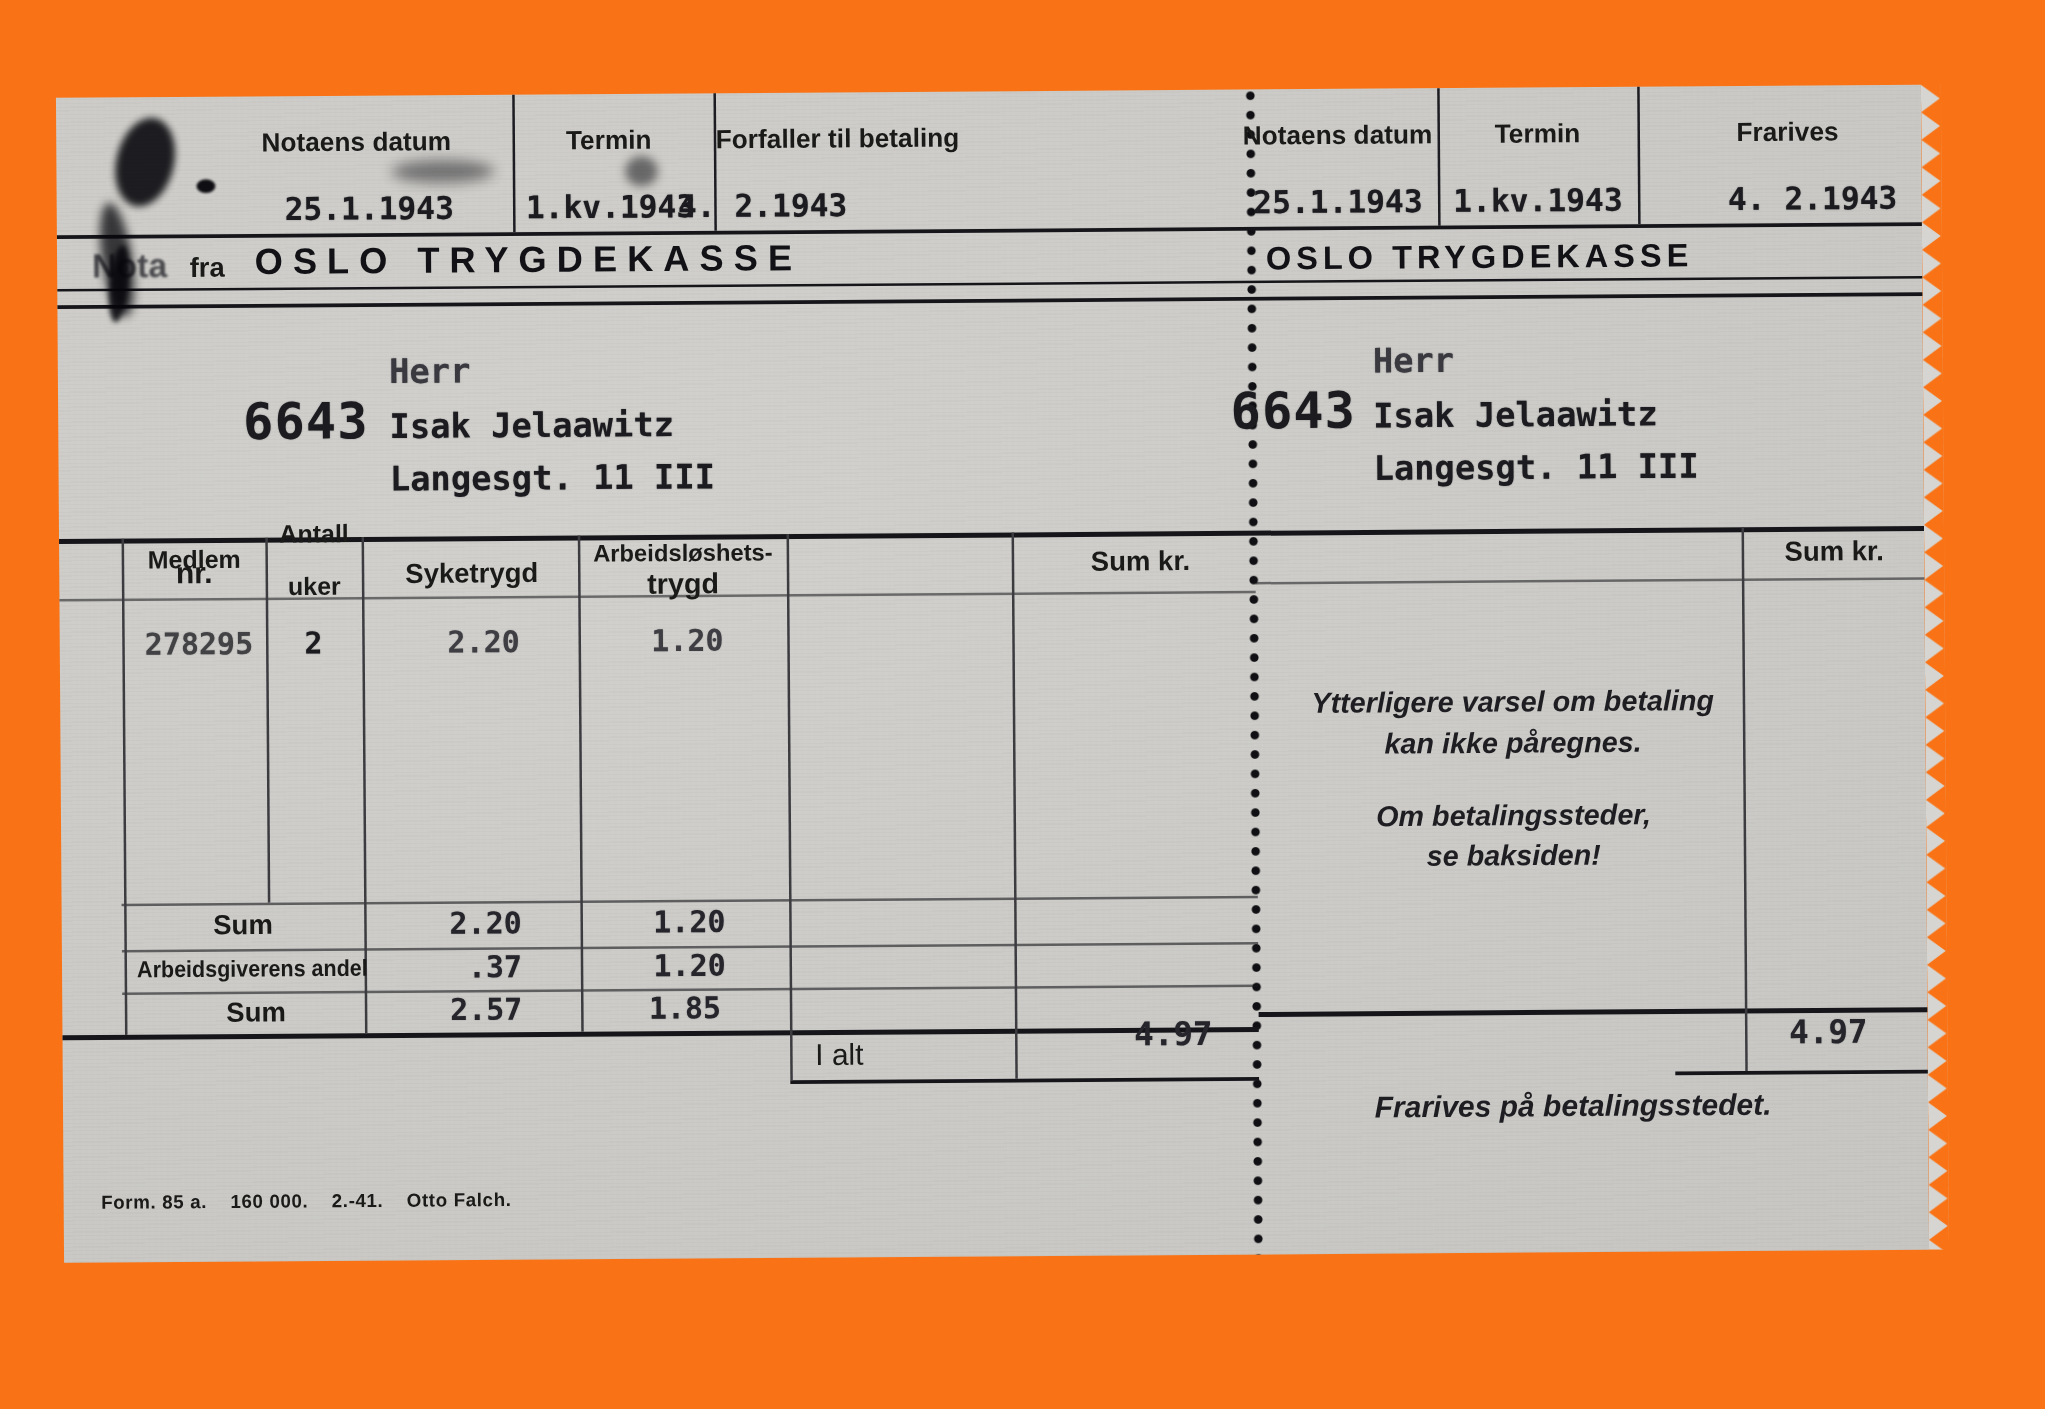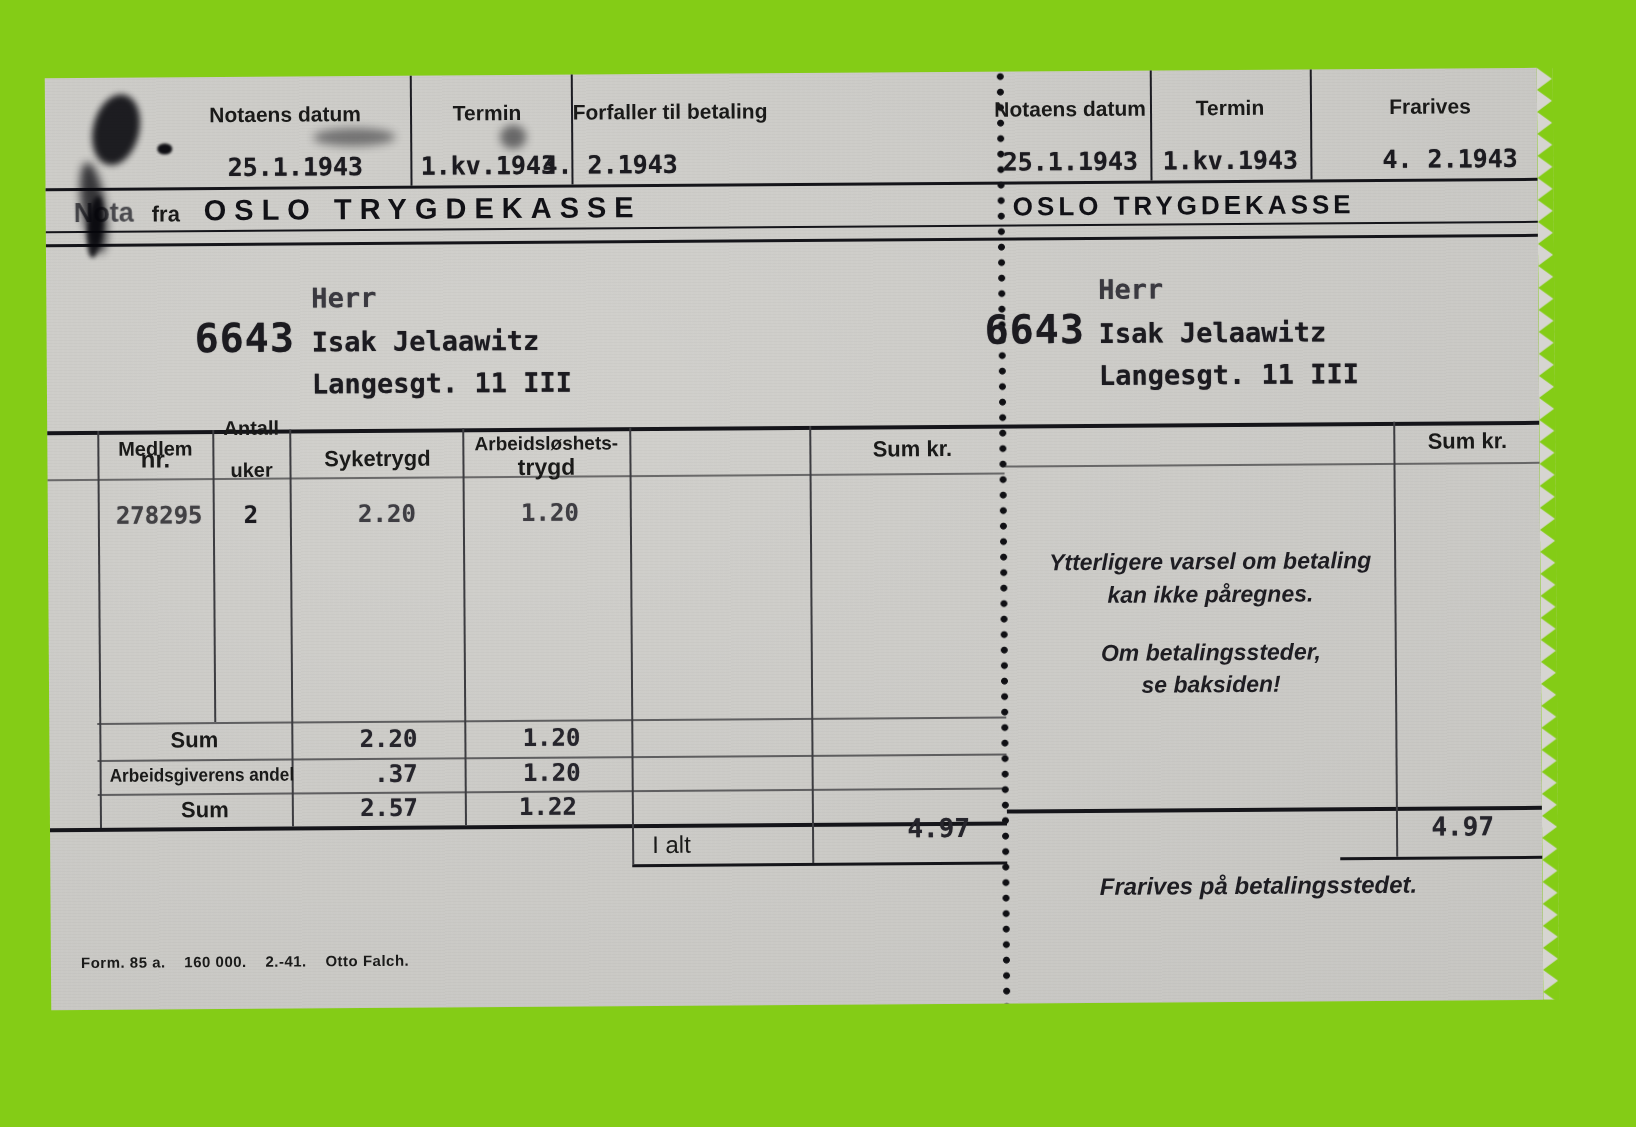--- a/index.html
+++ b/index.html
@@ -1,16 +1,16 @@
 <!DOCTYPE html>
 <html><head>
 <meta charset="utf-8">
 <style>
   html,body{margin:0;padding:0;background:#000;}
-  #screen{position:relative;width:1636px;height:1127px;background:#84cc16;overflow:hidden;
+  #screen{position:relative;width:1636px;height:1127px;background:#f97316;overflow:hidden;
           font-family:"Liberation Sans",sans-serif;color:#1a1a19;}
   #card{position:absolute;left:48px;top:73px;width:1508px;height:932px;transform:rotate(-0.4deg);}
   #paper{position:absolute;left:0;top:0;width:1492px;height:932px;background-color:#d6d5d1;
          background-image:
            radial-gradient(ellipse at 30% 35%, rgba(0,0,0,0.025), rgba(0,0,0,0.075)),
            repeating-linear-gradient(0deg, rgba(0,0,0,0.018) 0 1px, rgba(0,0,0,0) 1px 3px),
            repeating-linear-gradient(90deg, rgba(255,255,255,0.02) 0 2px, rgba(0,0,0,0) 2px 5px);}
   .hl{position:absolute;background:#15151a;}
   .vl{position:absolute;background:#3c3c40;}
   .lbl{position:absolute;font-weight:bold;font-size:21px;white-space:nowrap;}
@@ -118,21 +118,21 @@
     <div class="sumlbl" style="left:90px;top:650px;width:110px;">Sum</div>
     <div class="num" style="left:250px;top:649px;width:118px;">2.20</div>
     <div class="num" style="left:415px;top:649px;width:116px;">1.20</div>
 
     <div style="position:absolute;left:60px;top:687px;font-weight:bold;font-size:18.5px;white-space:nowrap;transform:scaleX(.93);transform-origin:left;">Arbeidsgiverens andel</div>
     <div class="num" style="left:250px;top:684px;width:118px;">.37</div>
     <div class="num" style="left:415px;top:684px;width:116px;">1.20</div>
 
     <div class="sumlbl" style="left:100px;top:720px;width:110px;">Sum</div>
     <div class="num" style="left:250px;top:718px;width:118px;">2.57</div>
-    <div class="num" style="left:415px;top:718px;width:112px;">1.22</div>
+    <div class="num" style="left:415px;top:718px;width:112px;">1.85</div>
 
     <div style="position:absolute;left:602px;top:757px;font-size:24px;font-weight:500;">I alt</div>
     <div class="num" style="left:820px;top:741px;width:100px;font-size:26px;">4.97</div>
     <div class="num" style="left:1330px;top:743px;width:114px;font-size:26px;">4.97</div>
 
     <div class="ital" style="left:1162px;top:478px;">Ytterligere varsel om betaling</div>
     <div class="ital" style="left:1162px;top:511px;">kan ikke påregnes.</div>
     <div class="ital" style="left:1162px;top:569px;">Om betalingssteder,</div>
     <div class="ital" style="left:1162px;top:601px;">se baksiden!</div>
     <div class="ital" style="left:1208px;top:802px;font-size:24px;">Frarives på betalingsstedet.</div>

